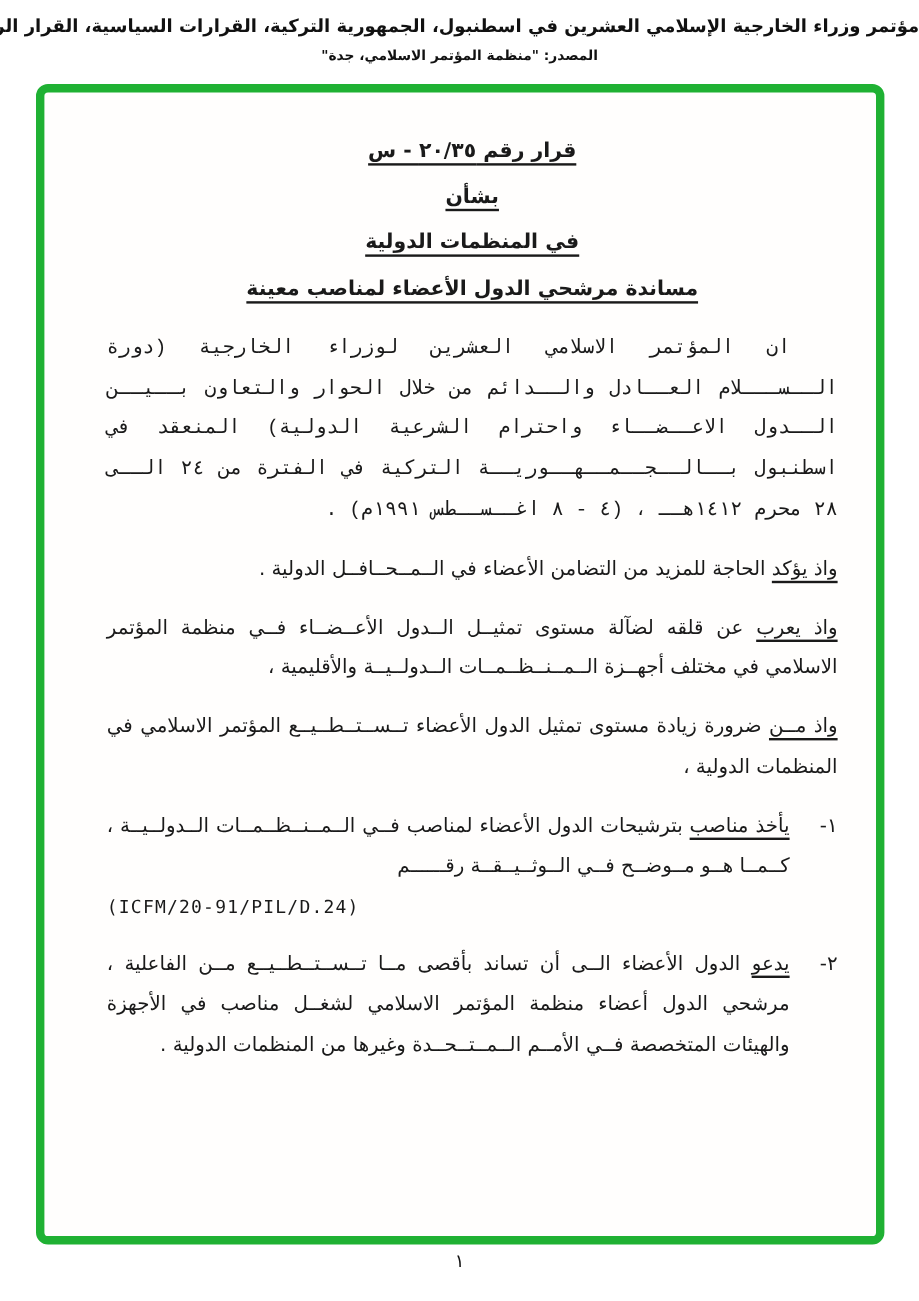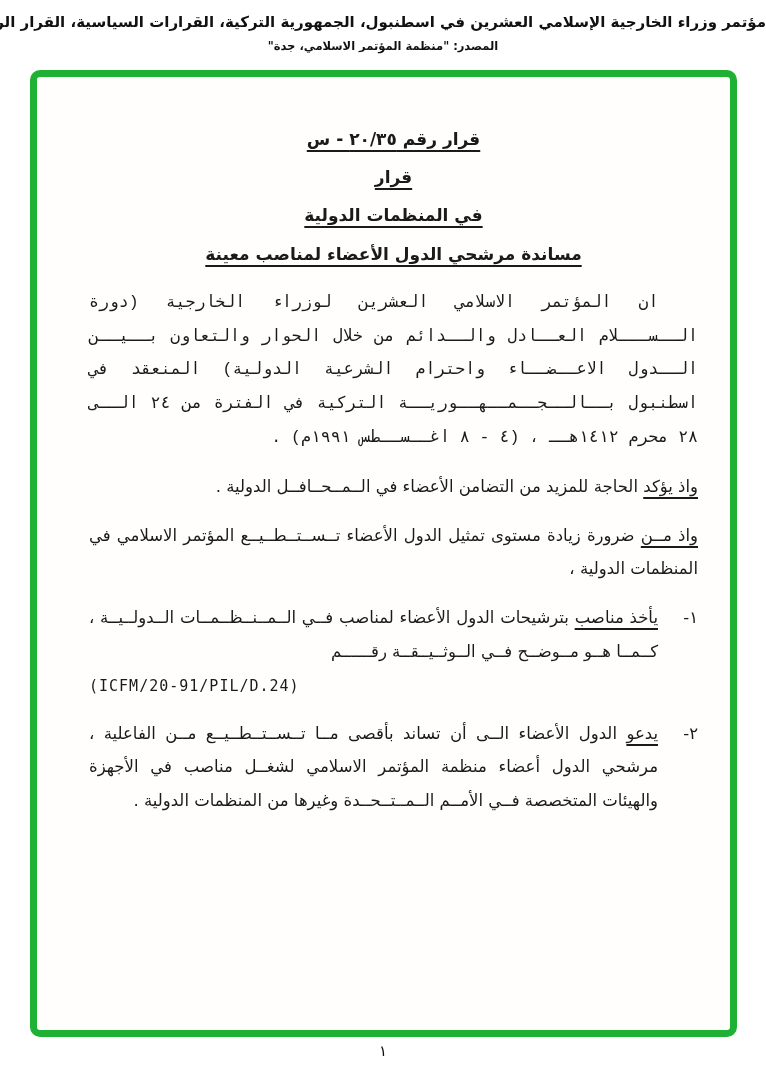--- a/index.html
+++ b/index.html
@@ -43,21 +43,20 @@
     line-height:2.05;
     text-align:justify;
     color:#1a1a1a;
   }
   .title-block{
     text-align:center;
     font-weight:600;
     font-size:17px;
     line-height:1.6;
     margin-bottom:18px;
-    margin-top:13px;
   }
   .t-line{
     display:block;
     margin:0 auto 11px auto;
     width:max-content;max-width:100%;
     text-decoration:underline;
     text-underline-offset:5px;
     text-decoration-thickness:1.5px;
   }
   .para{margin:0 0 15px 0;}
@@ -102,30 +101,31 @@
   <div class="header">
     <div class="header-line1">مؤتمر وزراء الخارجية الإسلامي العشرين في اسطنبول، الجمهورية التركية، القرارات السياسية، القرار الرقم ٢٠/٣٥-س</div>
     <div class="header-line2">المصدر:  "منظمة المؤتمر الاسلامي، جدة"</div>
   </div>
 
   <div class="scan-box" style="border-color: rgb(31, 177, 51);">
     <div class="doc">
 
       <div class="title-block">
         <span class="t-line">قرار رقم ٢٠/٣٥ - س</span>
-        <span class="t-line">قرار</span>
+        <span class="t-line">بشأن</span>
         <span class="t-line">في المنظمات الدولية</span>
         <span class="t-line">مساندة مرشحي الدول الأعضاء لمناصب معينة</span>
       </div>
 
       <p class="para preamble">ان المؤتمر الاسلامي العشرين لوزراء الخارجية (دورة الــســـلام العــادل والــدائم من خلال الحوار والتعاون بــيــن الــدول الاعــضــاء واحترام الشرعية الدولية) المنعقد في اسطنبول بــالــجــمــهــوريــة التركية في الفترة من ٢٤ الــى ٢٨ محرم ١٤١٢هــ ، (٤ - ٨ اغــســطس ١٩٩١م) .</p>
 
 
       <p class="para"><span class="lead">واذ يؤكد</span><span> الحاجة للمزيد من التضامن الأعضاء في الــمــحــافــل الدولية .</span></p>
 
+      <p class="para"><span class="lead">واذ يعرب</span><span> عن قلقه لضآلة مستوى تمثيــل الــدول الأعــضــاء فــي منظمة المؤتمر الاسلامي في مختلف أجهــزة الــمــنــظــمــات الــدولــيــة والأقليمية ،</span></p>
 
       <p class="para"><span class="lead">واذ مــن</span><span> ضرورة زيادة مستوى تمثيل الدول الأعضاء تــســتــطــيــع المؤتمر الاسلامي في المنظمات الدولية ،</span></p>
 
       <div class="item">
         <span class="item-marker">١-</span>
         <span class="item-body"><span class="lead">يأخذ مناصب</span><span> بترشيحات الدول الأعضاء لمناصب فــي الــمــنــظــمــات الــدولــيــة ، كــمــا هــو مــوضــح فــي الــوثــيــقــة رقــــــم</span><span class="docref">(ICFM/20-91/PIL/D.24)</span></span>
       </div>
 
       <div class="item">
         <span class="item-marker">٢-</span>

